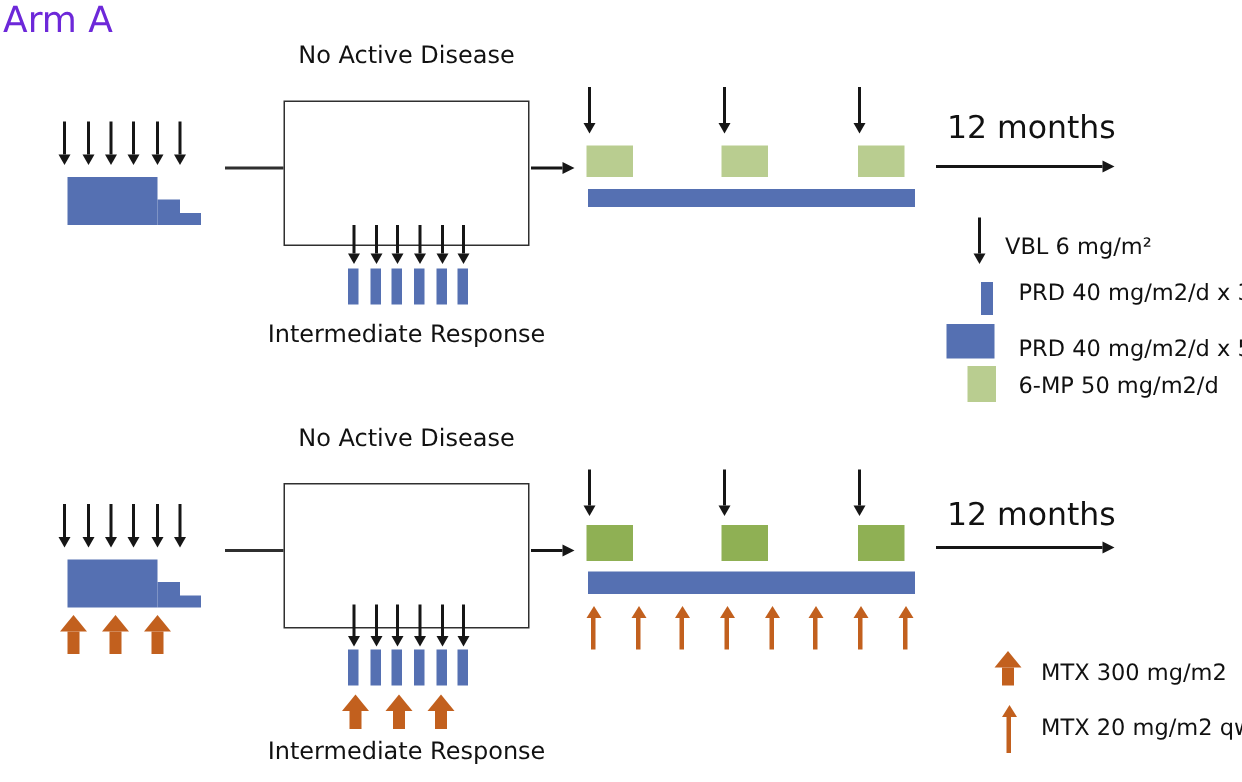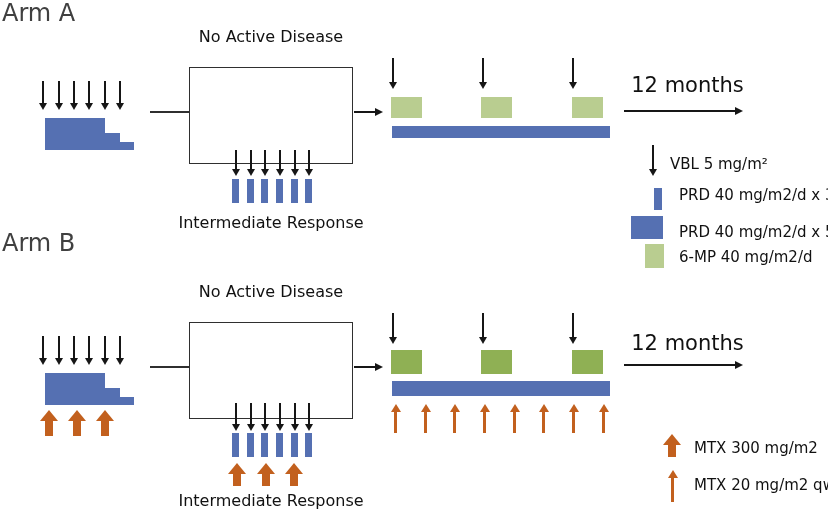--- a/index.html
+++ b/index.html
@@ -1,20 +1,20 @@
 <!DOCTYPE html>
 <html><head>
 <meta charset="utf-8">
 <style>
   html,body{margin:0;padding:0;background:#ffffff;}
   .stage{
     position:relative;width:828px;height:521px;background:#ffffff;overflow:hidden;
     font-family:"DejaVu Sans","Liberation Sans",sans-serif;color:#161616;
   }
-  .arm-label{position:absolute;font-size:24px;line-height:1;color:#404040;white-space:nowrap;}
+  .arm-label{position:absolute;font-size:24px;line-height:1;color:#6d28d9;white-space:nowrap;}
   .txt{position:absolute;font-size:16px;line-height:1.1;text-align:center;color:#111;white-space:nowrap;}
   .mo{position:absolute;font-size:21px;line-height:1;text-align:center;color:#111;white-space:nowrap;}
   .leg{position:absolute;font-size:15px;line-height:1.15;color:#111;white-space:nowrap;}
   .rect{position:absolute;}
   .blue{background:#5570b2;}
   .lgreen{background:#b9cd90;}
   .dgreen{background:#8fb054;}
   .nadbox{position:absolute;border:1.4px solid #2f2f2f;background:transparent;box-sizing:border-box;}
   
   .ad{position:absolute;width:2px;background:#161616;}
@@ -82,30 +82,29 @@
     <div class="rect lgreen" style="left:481px;top:97px;width:31px;height:21px"></div>
     <div class="rect lgreen" style="left:572px;top:97px;width:31px;height:21px"></div>
     <div class="rect blue" style="left:392px;top:126px;width:218px;height:12px"></div>
   </div>
 
   <div class="mo" style="left:615px;top:75px;width:145px">12 months</div>
   <div class="ar" style="left:624px;top:110px;width:111px"></div>
 
   <div>
     <div class="ad" style="left:652px;top:145px;height:24px"></div>
-    <div class="leg" style="left:670px;top:156px">VBL 5 mg/m²</div>
+    <div class="leg" style="left:670px;top:156px">VBL 6 mg/m²</div>
     <div class="rect blue" style="left:654px;top:188px;width:8px;height:22px"></div>
     <div class="leg" style="left:679px;top:187px">PRD 40 mg/m2/d x 3</div>
     <div class="rect blue" style="left:631px;top:216px;width:32px;height:23px"></div>
     <div class="leg" style="left:679px;top:224px">PRD 40 mg/m2/d x 5</div>
     <div class="rect lgreen" style="left:645px;top:244px;width:19px;height:24px"></div>
-    <div class="leg" style="left:679px;top:249px">6-MP 40 mg/m2/d</div>
+    <div class="leg" style="left:679px;top:249px">6-MP 50 mg/m2/d</div>
   </div>
 
-  <div class="arm-label" style="left:2px;top:231px">Arm B</div>
 
   <div>
     <div class="ad" style="left:42px;top:336px;height:22px"></div>
     <div class="ad" style="left:58px;top:336px;height:22px"></div>
     <div class="ad" style="left:73px;top:336px;height:22px"></div>
     <div class="ad" style="left:88px;top:336px;height:22px"></div>
     <div class="ad" style="left:104px;top:336px;height:22px"></div>
     <div class="ad" style="left:119px;top:336px;height:22px"></div>
     <div class="rect blue" style="left:45px;top:373px;width:60px;height:32px"></div>
     <div class="rect blue" style="left:105px;top:388px;width:15px;height:17px"></div>

